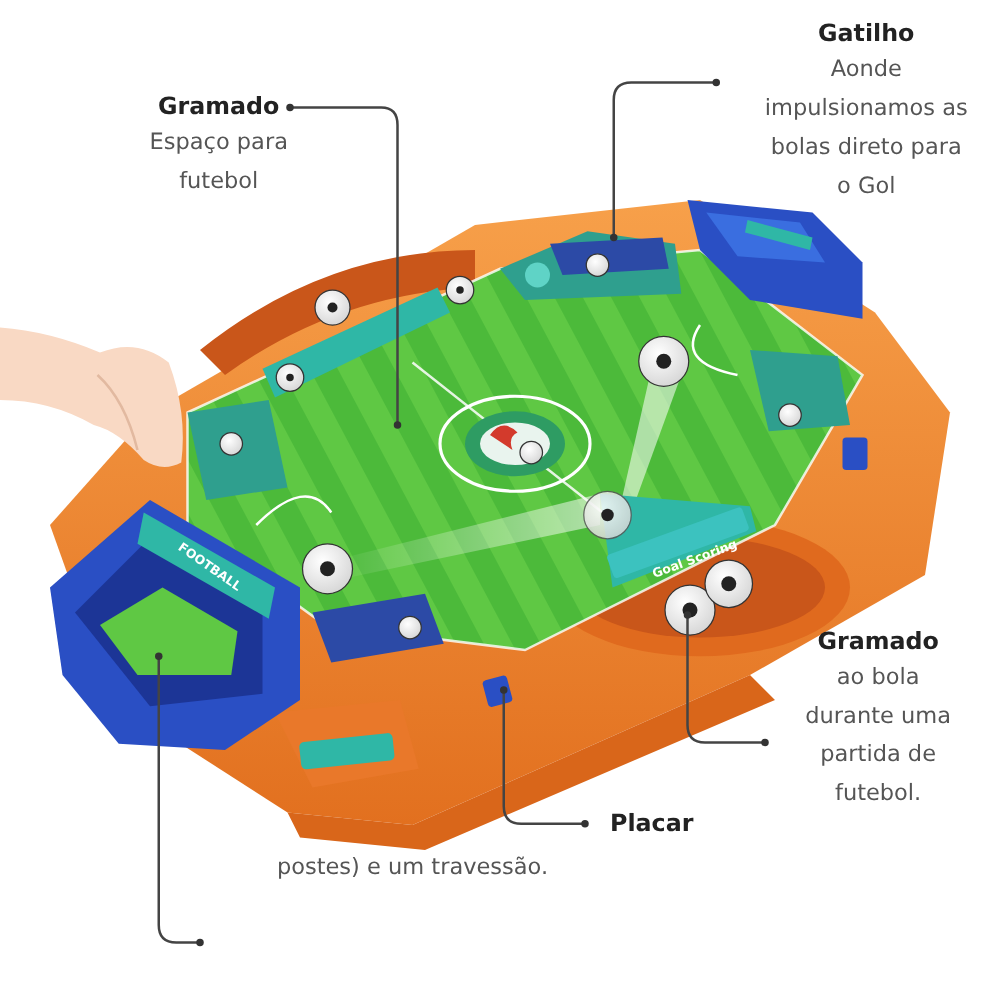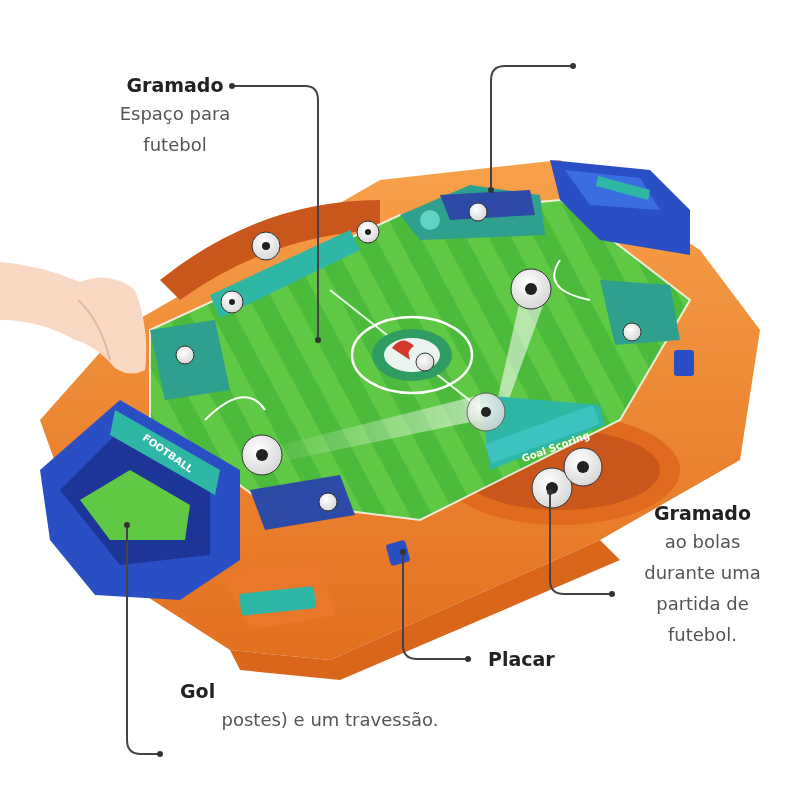--- a/index.html
+++ b/index.html
@@ -164,31 +164,37 @@
         <circle cx="160" cy="754" r="3"></circle>
     </g>
   </svg>
 
   <div class="label" id="lbl-gramado">
     <div class="title">Gramado</div>
     <div class="desc">Espaço para</div>
     <div class="desc">futebol</div>
   </div>
 
+  <div class="label" id="lbl-gatilho">
+    <div class="title">Gatilho</div>
+    <div class="desc">Aonde</div>
+    <div class="desc">impulsionamos as</div>
+    <div class="desc">bolas direto para</div>
+    <div class="desc">o Gol</div>
+  </div>
 
   <div class="label" id="lbl-gandula">
     <div class="title">Gramado</div>
-    <div class="desc">ao bolas</div>
+    <div class="desc">ao bola</div>
     <div class="desc">durante uma</div>
     <div class="desc">partida de</div>
     <div class="desc">futebol.</div>
   </div>
 
   <div class="label" id="lbl-placar">
     <div class="title">Placar</div>
   </div>
 
   <div class="label" id="lbl-gol">
-    <div class="title">Gol</div>
     <div class="desc">postes) e um travessão.</div>
   </div>
 
 </div>
 
 </body></html>

